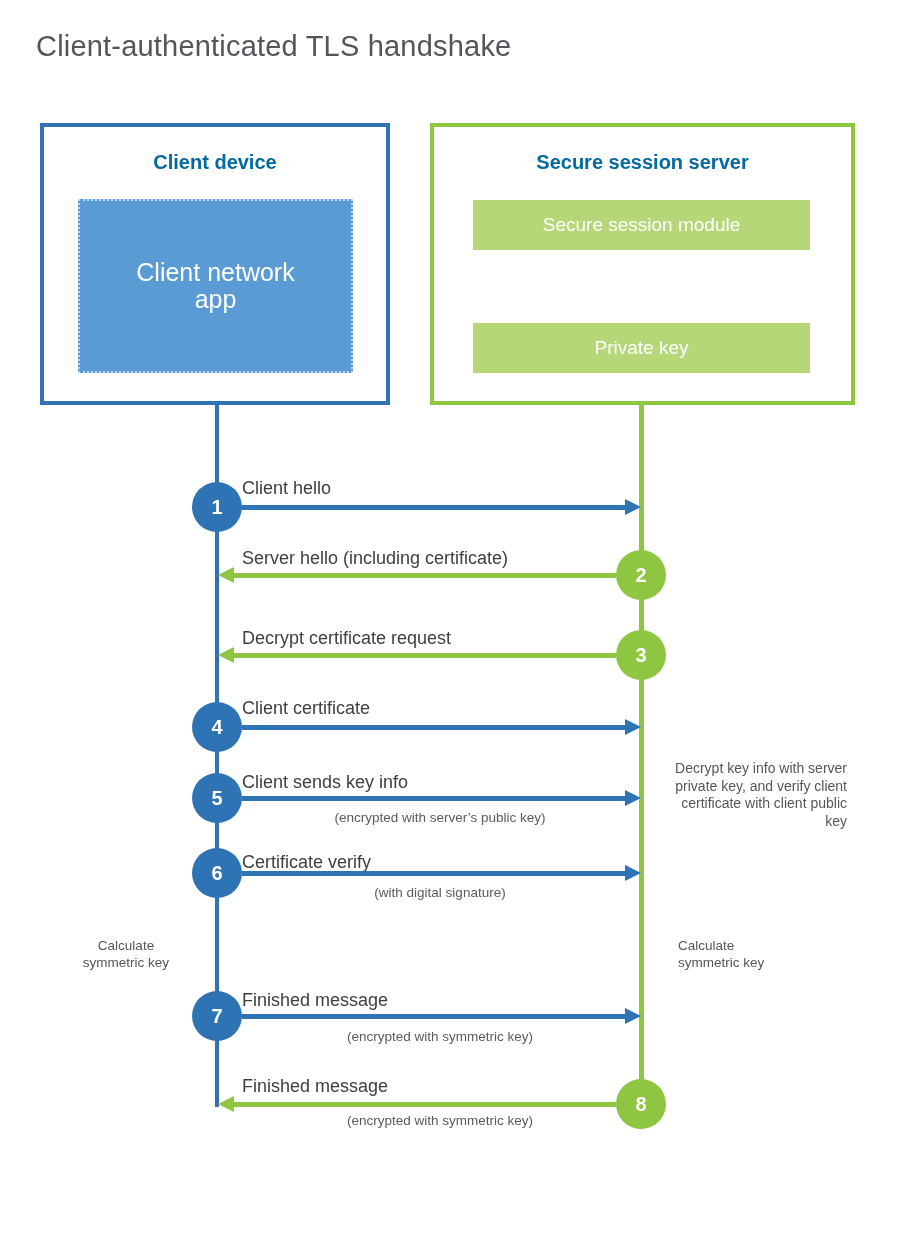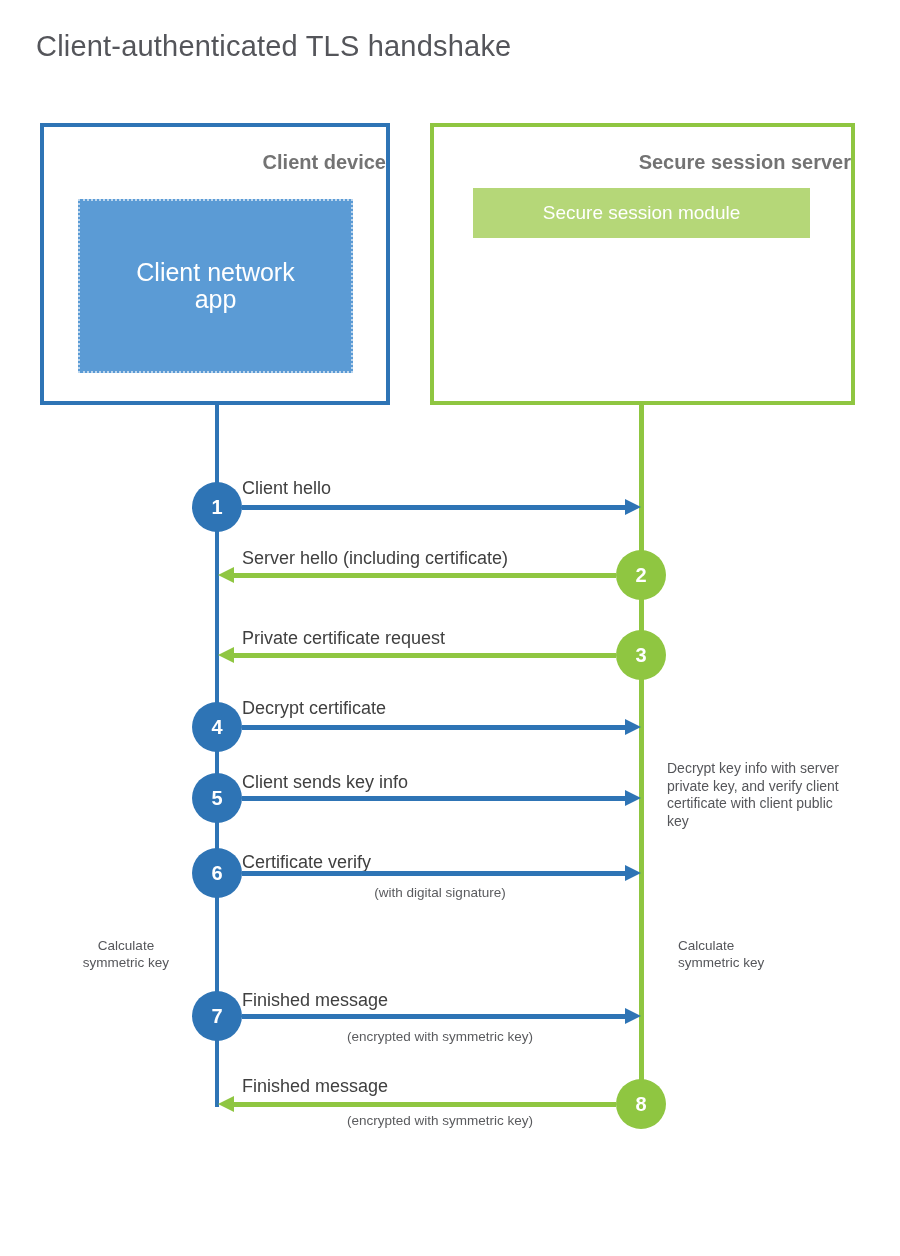--- a/index.html
+++ b/index.html
@@ -16,40 +16,40 @@
     color: #54555a;
   }
 
   
   .actor-box {
     position: absolute; top: 123px; height: 282px; background: #fff;
   }
   .actor-box.client { left: 40px; width: 350px; border: 4px solid #2e74b5; }
   .actor-box.server { left: 430px; width: 425px; border: 4px solid #8fc641; }
   .actor-title {
-    position: absolute; left: 0; right: 0; top: 24px; text-align: right;
-    font-size: 20px; font-weight: 700; color: #737373;
+    position: absolute; left: 0; right: 0; top: 24px; text-align: center;
+    font-size: 20px; font-weight: 700; color: #0369a1;
   }
 
   .app-box {
     position: absolute; left: 78px; top: 199px; width: 275px; height: 174px;
     background: #5b9bd5; border: 2px dotted #bcd6ee;
     display: flex; align-items: center; justify-content: center;
   }
   .app-box .app-label {
     width: 175px; text-align: center; color: #ffffff;
     font-size: 25px; line-height: 27px;
   }
 
   .server-bar {
     position: absolute; left: 473px; width: 337px; height: 50px;
     background: #b5d778; display: flex; align-items: center; justify-content: center;
     color: #ffffff; font-size: 19px;
   }
-  .server-bar.bar-0 { top: 188px; }
+  .server-bar.bar-0 { top: 200px; }
   .server-bar.bar-1 { top: 262px; }
   .server-bar.bar-2 { top: 323px; }
 
   
   .lifeline { position: absolute; top: 405px; }
   .lifeline.blue  { left: 215px; width: 4px; height: 702px; background: #2e74b5; }
   .lifeline.green { left: 639px; width: 5px; height: 706px; background: #8fc641; }
 
   
   .circle {
@@ -74,21 +74,21 @@
     position: absolute; left: 242px; width: 396px; text-align: left;
     font-size: 18px; color: #404040; line-height: 24px;
   }
   .msg-sublabel {
     position: absolute; left: 242px; width: 396px; text-align: center;
     font-size: 13.5px; color: #5a5b5e; line-height: 18px;
   }
 
   .side-note {
     position: absolute; left: 667px; top: 760px; width: 180px;
-    font-size: 14px; line-height: 17.5px; color: #55565a;
+    font-size: 14px; line-height: 17.5px; color: #55565a; text-align: right;
   }
   .calc-note {
     position: absolute; top: 937px; font-size: 13.5px; line-height: 17px; color: #55565a;
   }
   .calc-note.left  { left: 70px; width: 112px; text-align: center; }
   .calc-note.right { left: 678px; width: 112px; text-align: left; }
 </style>
 </head>
 <body>
 
@@ -100,48 +100,50 @@
     <div class="actor-title">Client device</div>
   </div>
   <div class="app-box">
     <div class="app-label">Client network app</div>
   </div>
 
   <div class="actor-box server">
     <div class="actor-title">Secure session server</div>
   </div>
   <div class="server-bar bar-0">Secure session module</div>
+  <div class="server-bar bar-2">Private key</div>
 
   <div class="lifeline blue"></div>
   <div class="lifeline green"></div>
 
   <div class="msg-label" style="top:476px">Client hello</div>
   <div class="arrow-line blue" style="top:505px"></div>
   <div class="arrow-head right" style="top:499px"></div>
   <div class="circle blue" style="top:482px">1</div>
 
   <div class="msg-label" style="top:546px">Server hello (including certificate)</div>
   <div class="arrow-line green" style="top:573px"></div>
   <div class="arrow-head left" style="top:567px"></div>
   <div class="circle green" style="top:550px">2</div>
 
-  <div class="msg-label" style="top:626px">Private certificate request</div>
+  <div class="msg-label" style="top:626px">Decrypt certificate request</div>
   <div class="arrow-line green" style="top:653px"></div>
   <div class="arrow-head left" style="top:647px"></div>
   <div class="circle green" style="top:630px">3</div>
 
-  <div class="msg-label" style="top:696px">Decrypt certificate</div>
+  <div class="msg-label" style="top:696px">Client certificate</div>
   <div class="arrow-line blue" style="top:725px"></div>
   <div class="arrow-head right" style="top:719px"></div>
   <div class="circle blue" style="top:702px">4</div>
 
   <div class="msg-label" style="top:770px">Client sends key info</div>
   <div class="arrow-line blue" style="top:796px"></div>
   <div class="arrow-head right" style="top:790px"></div>
   <div class="circle blue" style="top:773px">5</div>
+  <div class="msg-sublabel" style="top:809px">(encrypted with server’s public key)</div>
 
   <div class="msg-label" style="top:850px">Certificate verify</div>
   <div class="arrow-line blue" style="top:871px"></div>
   <div class="arrow-head right" style="top:865px"></div>
   <div class="circle blue" style="top:848px">6</div>
   <div class="msg-sublabel" style="top:884px">(with digital signature)</div>
 
   <div class="side-note">Decrypt key info with server private key, and verify client certificate with client public key</div>
   <div class="calc-note left">Calculate symmetric key</div>
   <div class="calc-note right">Calculate symmetric key</div>

